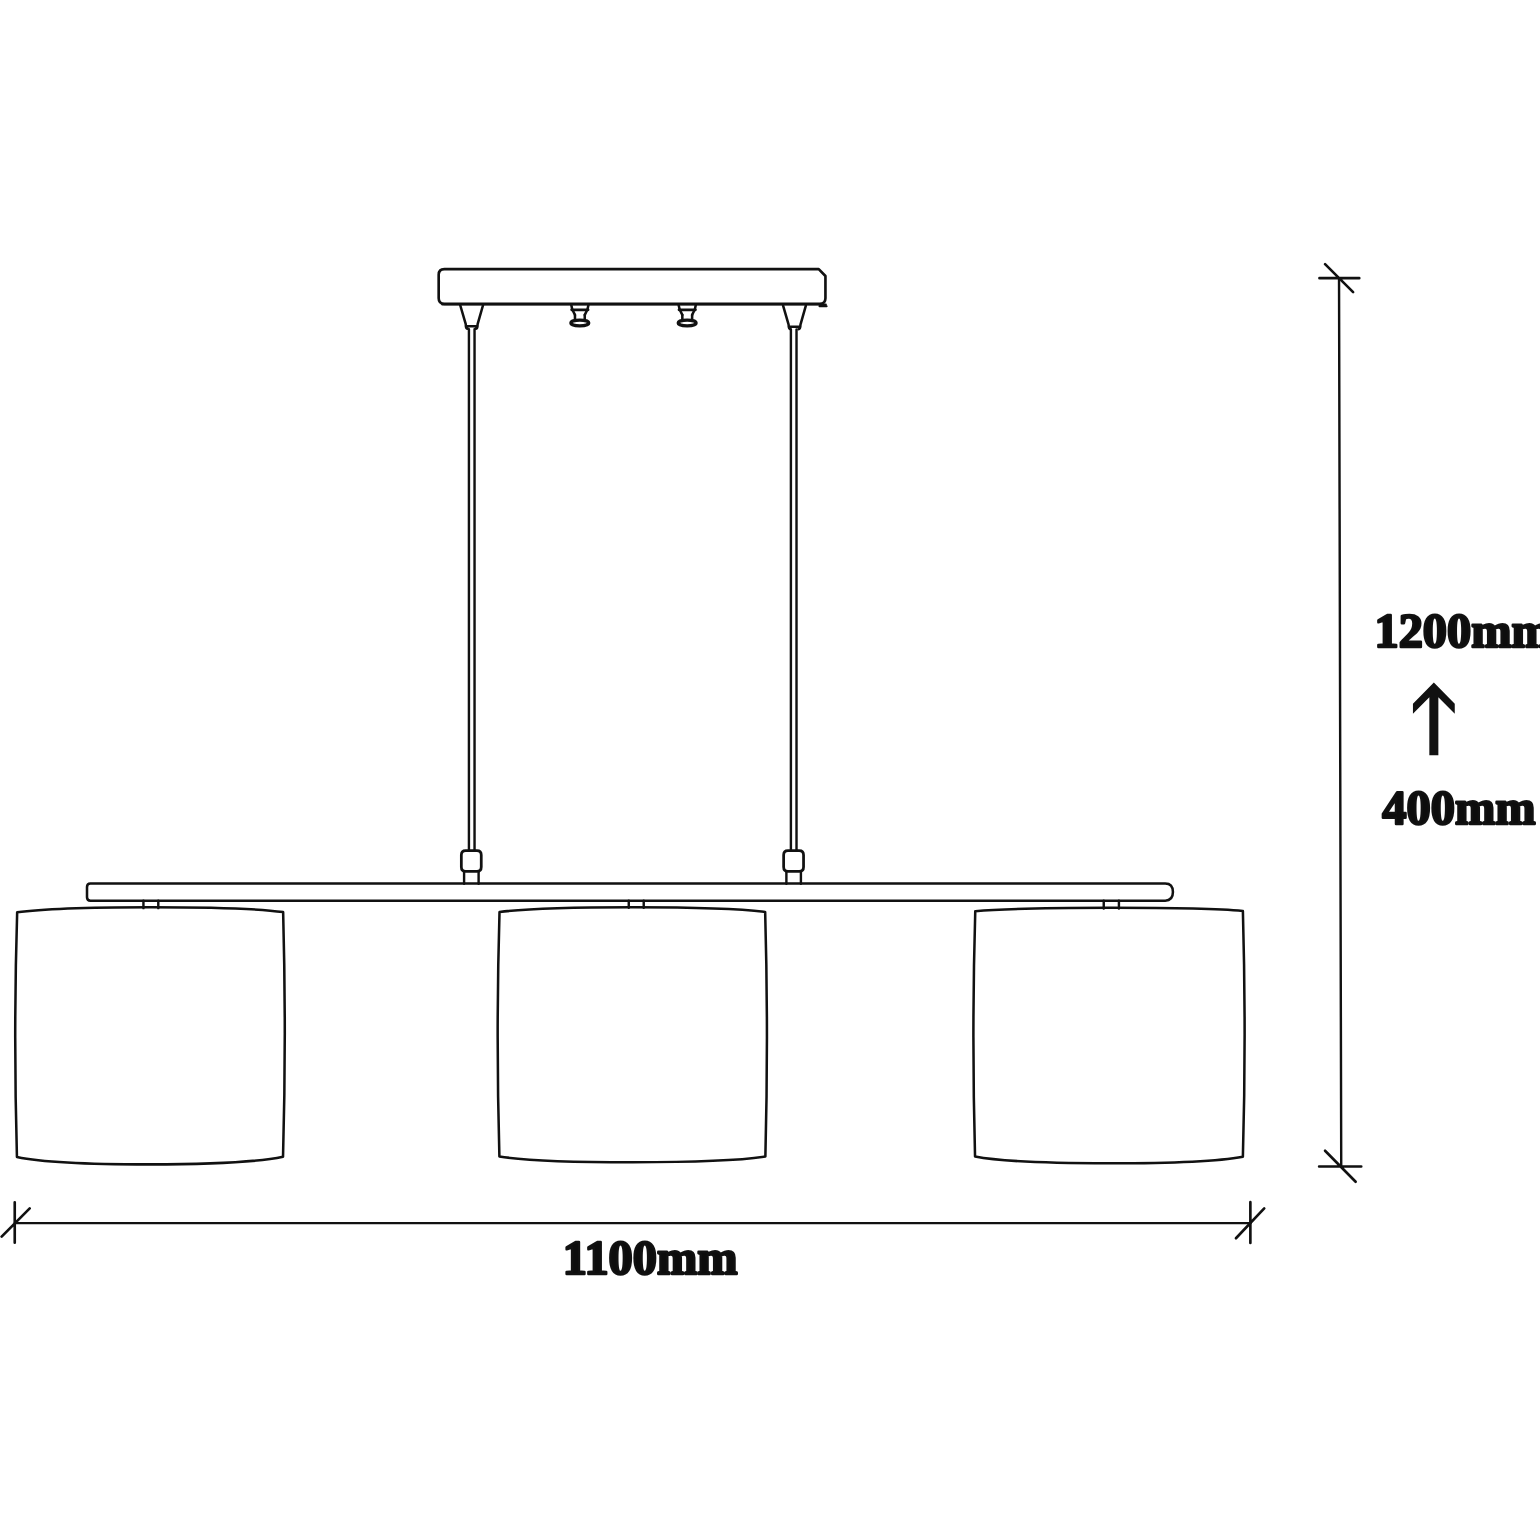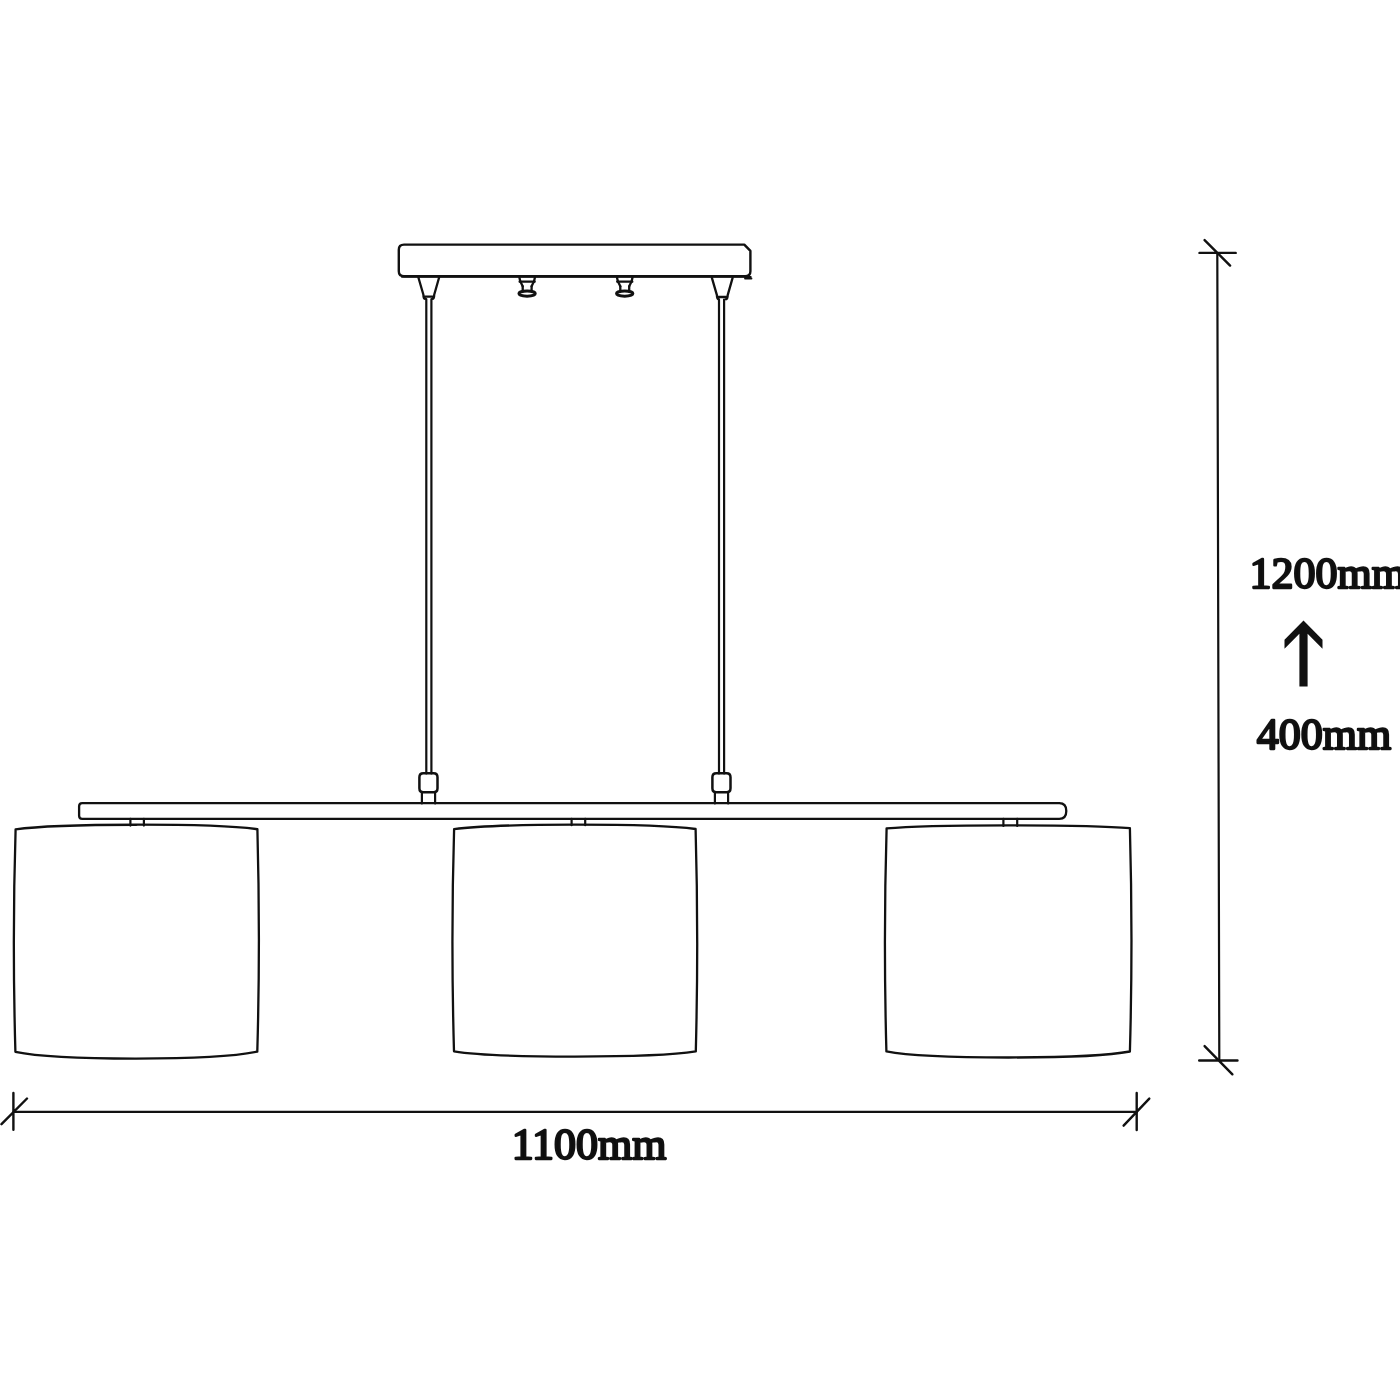--- a/index.html
+++ b/index.html
@@ -1,16 +1,16 @@
 <!DOCTYPE html>
 <html><head>
 <meta charset="utf-8">
 <style>
   html,body{margin:0;padding:0;background:#ffffff;}
-  .page{width:1400px;height:1400px;position:relative;background:#ffffff;overflow:hidden;}
+  .page{width:1400px;height:1400px;position:relative;background:#ffffff;overflow:hidden;font-weight:bold;}
   svg{position:absolute;left:0;top:0;}
   text{font-family:"Liberation Serif", serif;fill:#0d0d0d;}
 </style>
 </head>
 <body>
 <div class="page">
 <svg width="1400" height="1400" viewBox="0 0 1400 1400" fill="none" stroke="#111111" stroke-width="2.3" stroke-linecap="round" stroke-linejoin="round">
 
   <path d="M404,244.6 H744.3 L750.4,250.9 V271.2 Q750.4,276.2 745.2,276.2 H404 Q398.8,276.2 398.8,271.2 V249.8 Q398.8,244.6 404,244.6 Z" stroke-width="2.4"></path>
 

